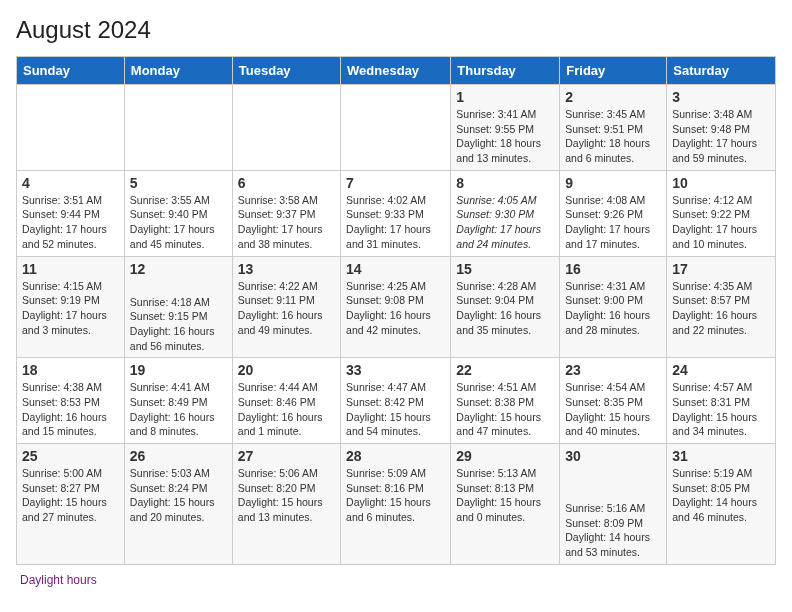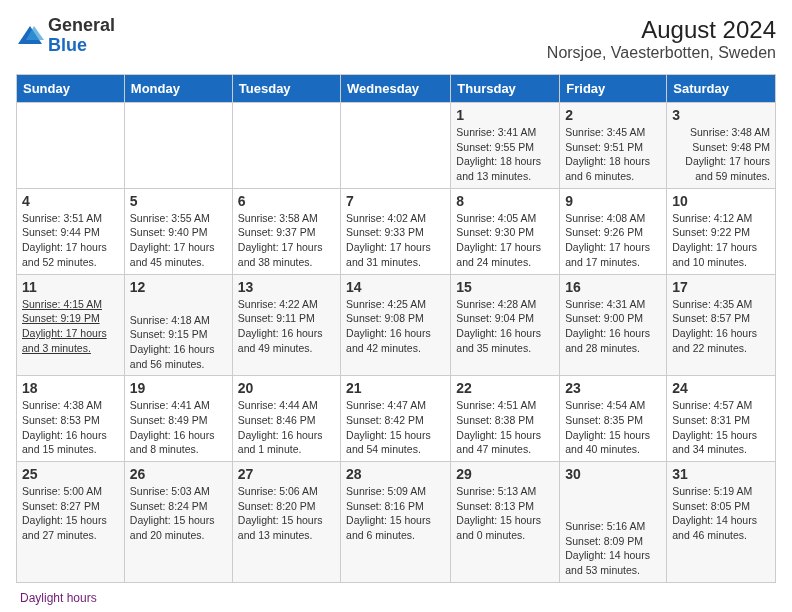--- a/index.html
+++ b/index.html
@@ -97,33 +97,22 @@
       font-size: 12px;
       color: #701a75;
       text-align: left;
       padding-left: 4px;
     }
   </style>
 </head>
 <body>
 
 <div class="header-area">
-  <div class="logo-area">
-    <svg class="logo-icon" viewBox="0 0 28 28">
-      <polygon points="14,4 26,22 2,22" fill="#1a6bbf"></polygon>
-      <polygon points="18,4 28,18 10,18" fill="#3a9ad9" opacity="0.7"></polygon>
-    </svg>
-    <div class="logo-text">
-      <span class="logo-general">General</span>
-      <span class="logo-blue">Blue</span>
-    </div>
-  </div>
   <div class="title-area">
     <div class="month-title">August 2024</div>
-    <div class="location-title">Norsjoe, Vaesterbotten, Sweden</div>
   </div>
 </div>
 
 <table>
   <thead>
     <tr>
     <th>Sunday</th>
         <th>Monday</th>
         <th>Tuesday</th>
         <th>Wednesday</th>
@@ -147,21 +136,21 @@
         </td>
         <td>
           <span class="day-number">2</span>
           <div class="day-info" style="white-space: pre-line;">Sunrise: 3:45 AM
 Sunset: 9:51 PM
 Daylight: 18 hours
 and 6 minutes.</div>
         </td>
         <td>
           <span class="day-number">3</span>
-          <div class="day-info" style="white-space: pre-line; text-align: right;">Sunrise: 3:48 AM
+          <div class="day-info" style="white-space: pre-line;">Sunrise: 3:48 AM
 Sunset: 9:48 PM
 Daylight: 17 hours
 and 59 minutes.</div>
         </td>
       </tr>
       <tr>
         <td>
           <span class="day-number">4</span>
           <div class="day-info" style="white-space: pre-line;">Sunrise: 3:51 AM
 Sunset: 9:44 PM
@@ -184,21 +173,21 @@
         </td>
         <td>
           <span class="day-number">7</span>
           <div class="day-info" style="white-space: pre-line;">Sunrise: 4:02 AM
 Sunset: 9:33 PM
 Daylight: 17 hours
 and 31 minutes.</div>
         </td>
         <td>
           <span class="day-number">8</span>
-          <div class="day-info" style="white-space: pre-line;">Sunrise: 4:05 AM
+          <div class="day-info" style="white-space: pre-line; font-style: italic;">Sunrise: 4:05 AM
 Sunset: 9:30 PM
 Daylight: 17 hours
 and 24 minutes.</div>
         </td>
         <td>
           <span class="day-number">9</span>
           <div class="day-info" style="white-space: pre-line;">Sunrise: 4:08 AM
 Sunset: 9:26 PM
 Daylight: 17 hours
 and 17 minutes.</div>
@@ -207,21 +196,21 @@
           <span class="day-number">10</span>
           <div class="day-info" style="white-space: pre-line;">Sunrise: 4:12 AM
 Sunset: 9:22 PM
 Daylight: 17 hours
 and 10 minutes.</div>
         </td>
       </tr>
       <tr>
         <td>
           <span class="day-number">11</span>
-          <div class="day-info" style="white-space: pre-line; text-decoration: underline;">Sunrise: 4:15 AM
+          <div class="day-info" style="white-space: pre-line;">Sunrise: 4:15 AM
 Sunset: 9:19 PM
 Daylight: 17 hours
 and 3 minutes.</div>
         </td>
         <td>
           <span class="day-number">12</span>
           <div class="day-info" style="white-space: pre-line; margin-top: 18px;">Sunrise: 4:18 AM
 Sunset: 9:15 PM
 Daylight: 16 hours
 and 56 minutes.</div>
@@ -278,21 +267,21 @@
 and 8 minutes.</div>
         </td>
         <td>
           <span class="day-number">20</span>
           <div class="day-info" style="white-space: pre-line;">Sunrise: 4:44 AM
 Sunset: 8:46 PM
 Daylight: 16 hours
 and 1 minute.</div>
         </td>
         <td>
-          <span class="day-number">21</span>
+          <span class="day-number">33</span>
           <div class="day-info" style="white-space: pre-line;">Sunrise: 4:47 AM
 Sunset: 8:42 PM
 Daylight: 15 hours
 and 54 minutes.</div>
         </td>
         <td>
           <span class="day-number">22</span>
           <div class="day-info" style="white-space: pre-line;">Sunrise: 4:51 AM
 Sunset: 8:38 PM
 Daylight: 15 hours

